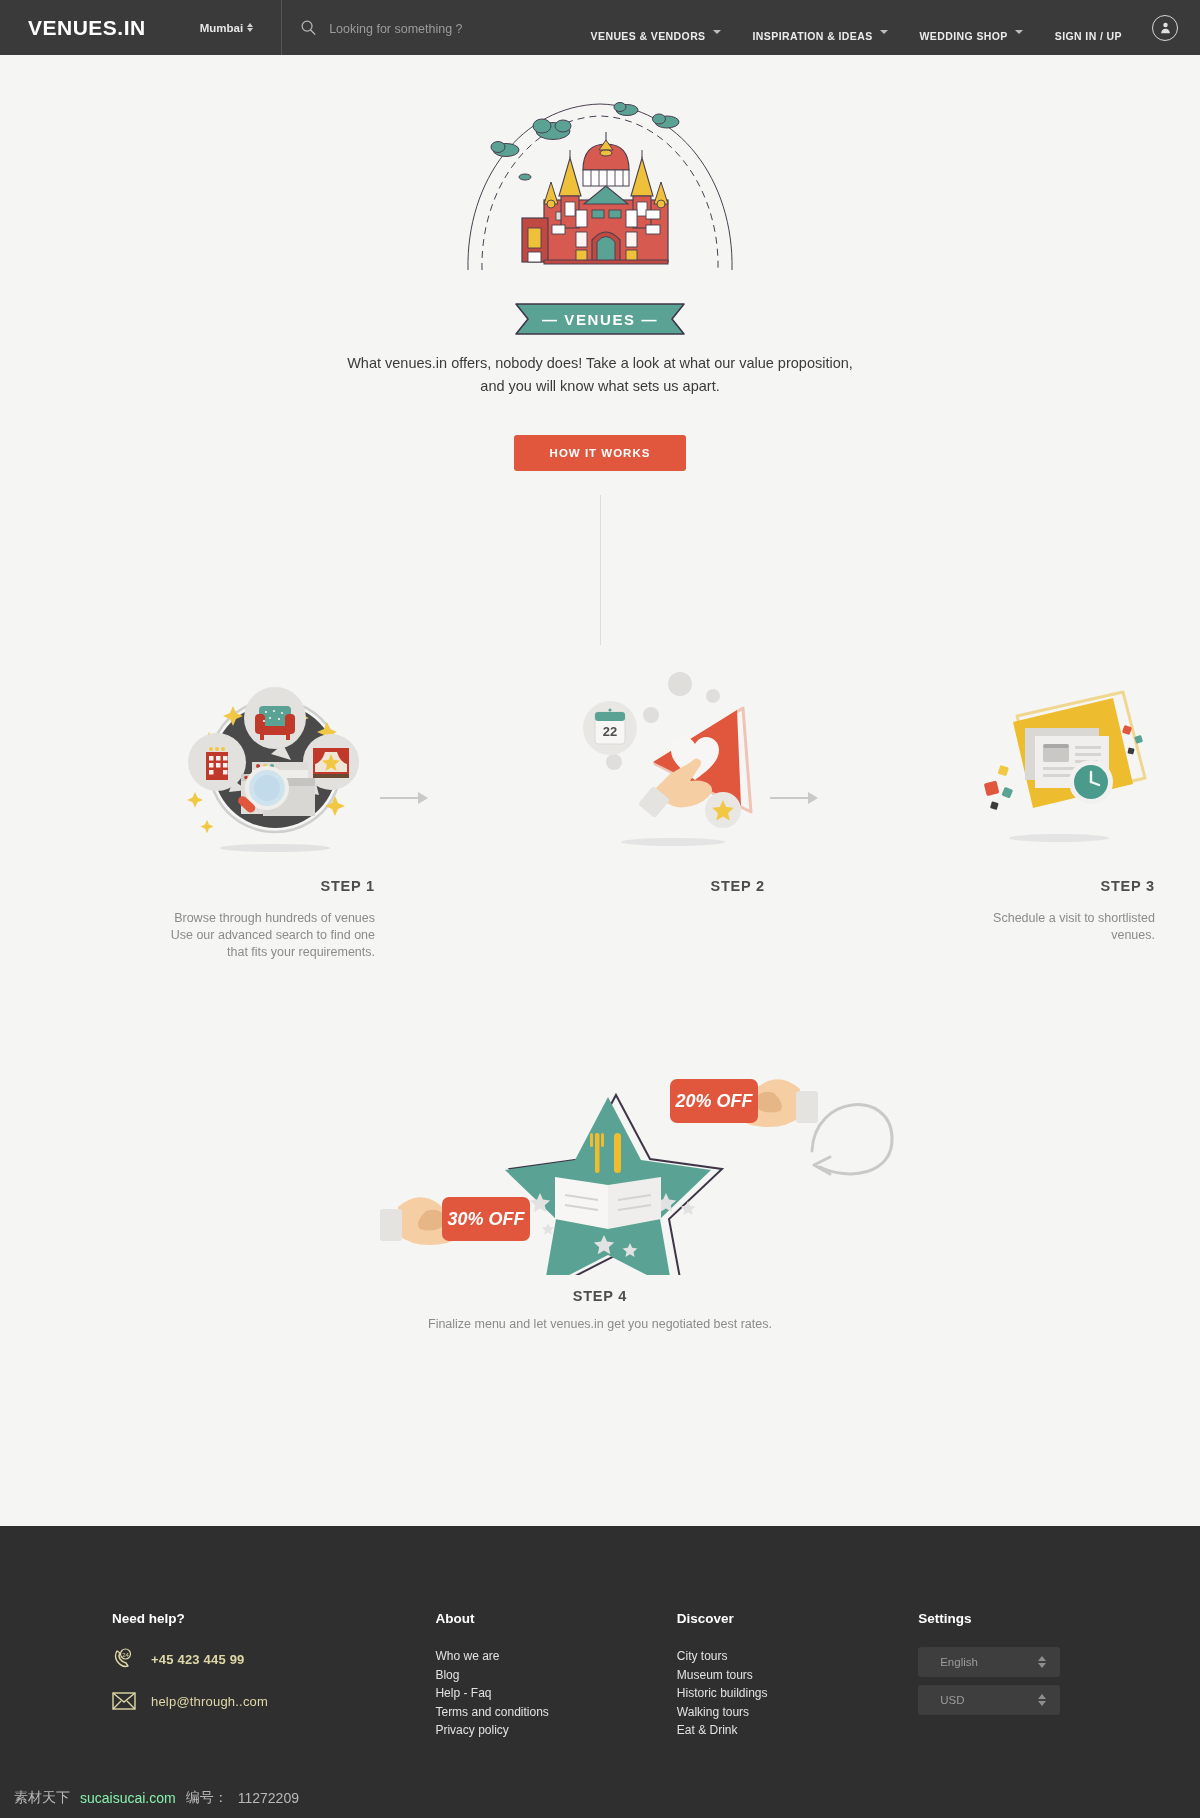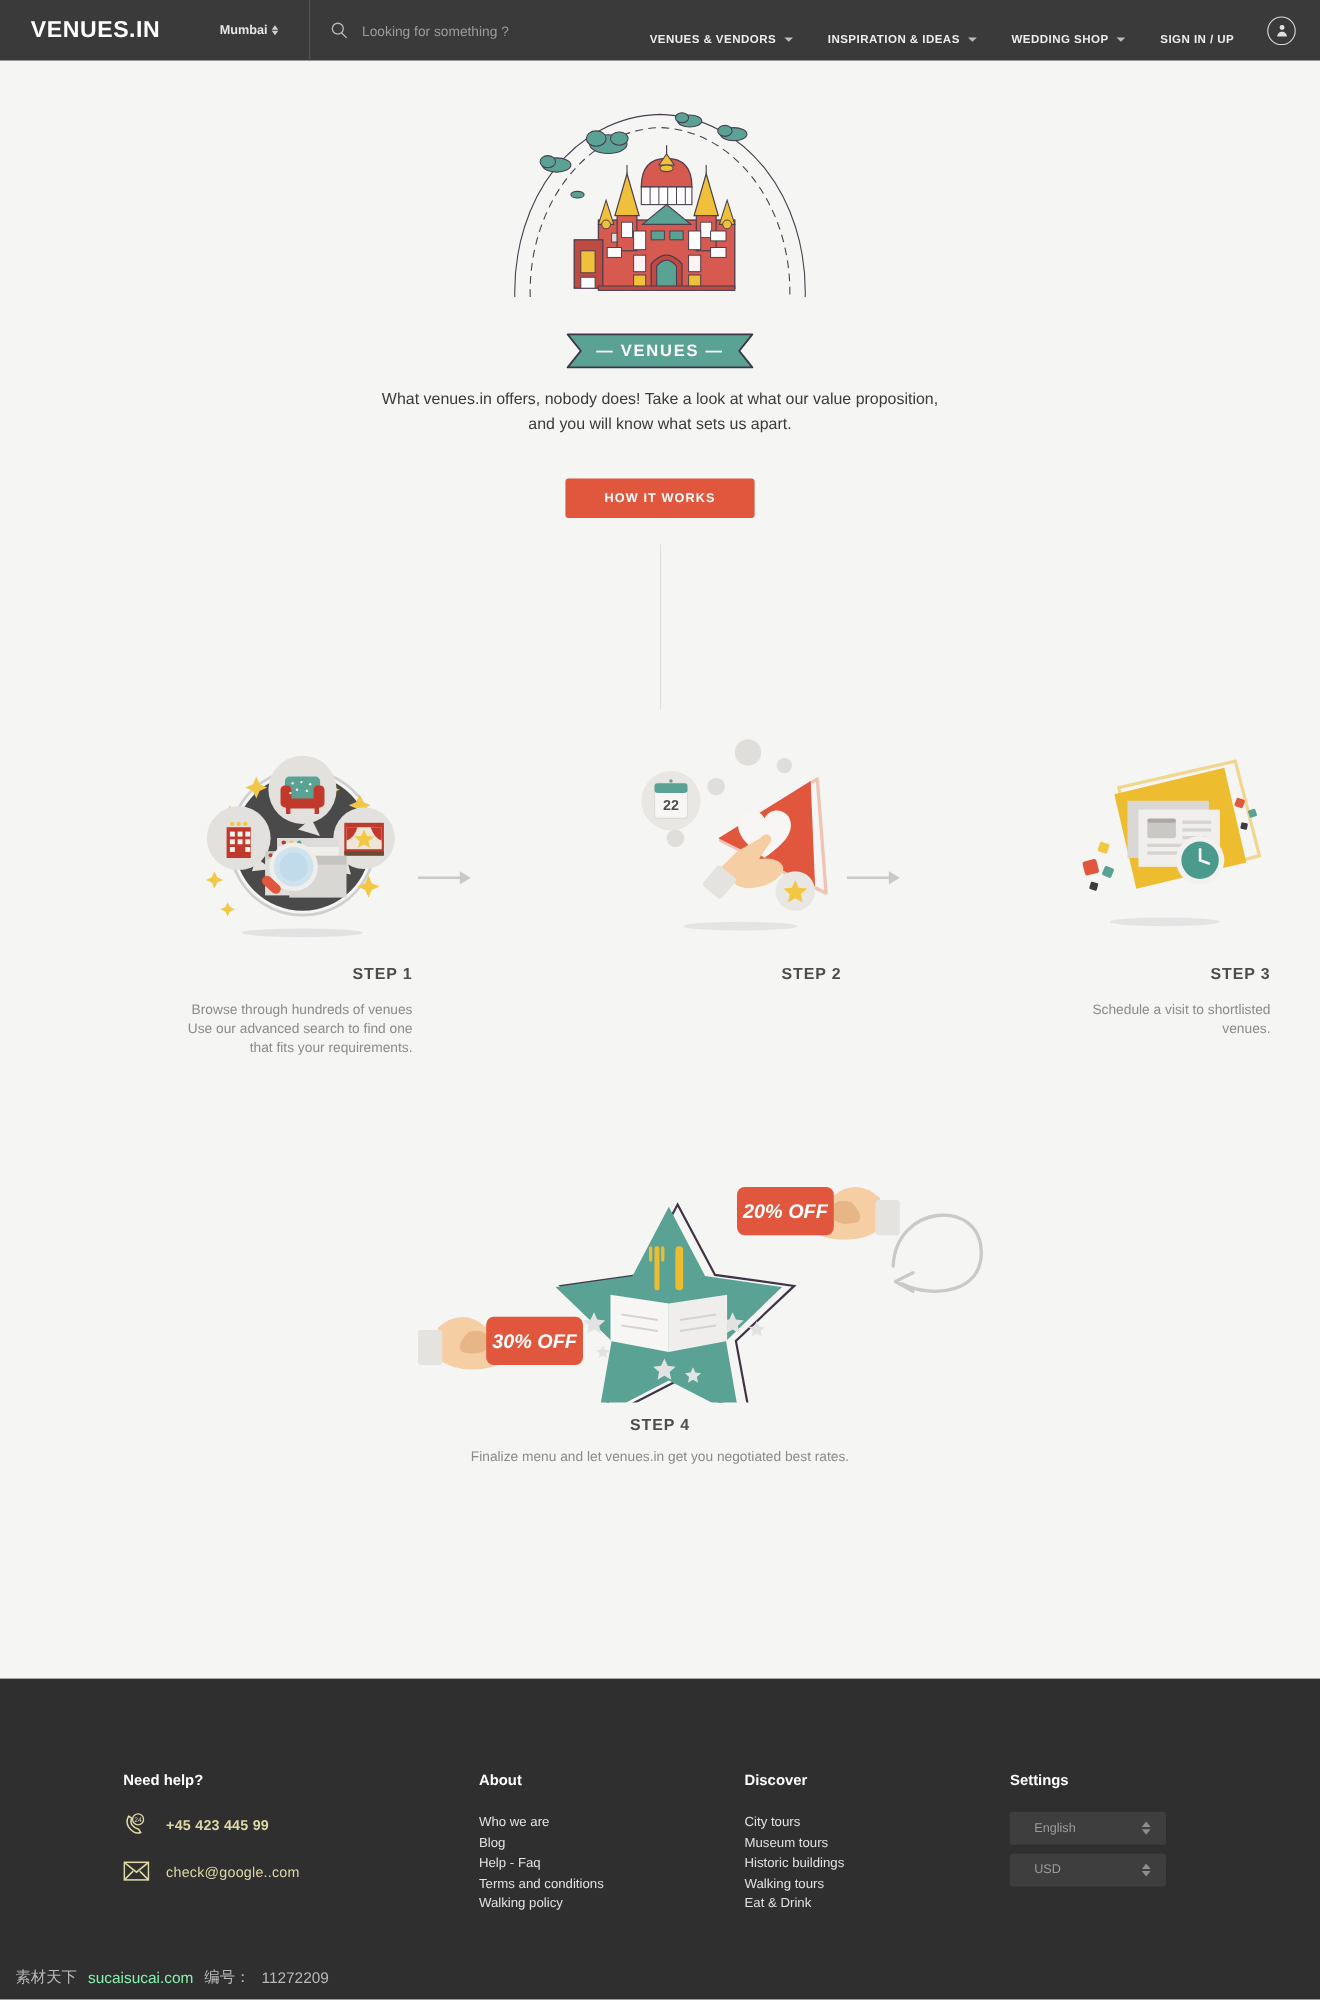--- a/index.html
+++ b/index.html
@@ -68,21 +68,21 @@
     margin-left: auto;
     display: flex; align-items: center; gap: 0px;
     padding-right: 16px;
   }
   .nav-item {
     color: #ececec;
     font-size: 10.5px;
     font-weight: bold;
     letter-spacing: 0.4px;
     padding: 0 16px;
-    display: flex; align-items: center; gap: 7px;
+    display: flex; gap: 7px;
     cursor: pointer;
     white-space: nowrap;
     margin-top: 16px;
   }
   .caret {
     width: 0; height: 0;
     border-left: 4px solid transparent;
     border-right: 4px solid transparent;
     border-top: 4px solid #bdbdbd;
   }
@@ -627,31 +627,31 @@
             <text x="13.5" y="9.6" font-family="Liberation Sans, sans-serif" font-size="6" fill="#ded7a6" text-anchor="middle">24</text>
           </svg>
           <span>+45 423 445 99</span>
         </div>
         <div class="fcontact">
           <svg width="24" height="20" viewBox="0 0 24 20">
             <rect x="1" y="2" width="22" height="16" fill="none" stroke="#ded7a6" stroke-width="1.4"></rect>
             <path d="M1 2 L12 11 L23 2" fill="none" stroke="#ded7a6" stroke-width="1.4"></path>
             <path d="M1 18 L9 10 M23 18 L15 10" fill="none" stroke="#ded7a6" stroke-width="1.4"></path>
           </svg>
-          <span style="font-weight:normal">check@google..com</span>
+          <span style="font-weight:normal">help@through..com</span>
         </div>
       </div>
 
       <div class="fcol-about">
         <div class="fhead">About</div>
         <div class="flink">Who we are</div>
         <div class="flink">Blog</div>
         <div class="flink">Help - Faq</div>
         <div class="flink">Terms and conditions</div>
-        <div class="flink">Walking policy</div>
+        <div class="flink">Privacy policy</div>
       </div>
 
       <div class="fcol-discover">
         <div class="fhead">Discover</div>
         <div class="flink">City tours</div>
         <div class="flink">Museum tours</div>
         <div class="flink">Historic buildings</div>
         <div class="flink">Walking tours</div>
         <div class="flink">Eat &amp; Drink</div>
       </div>

